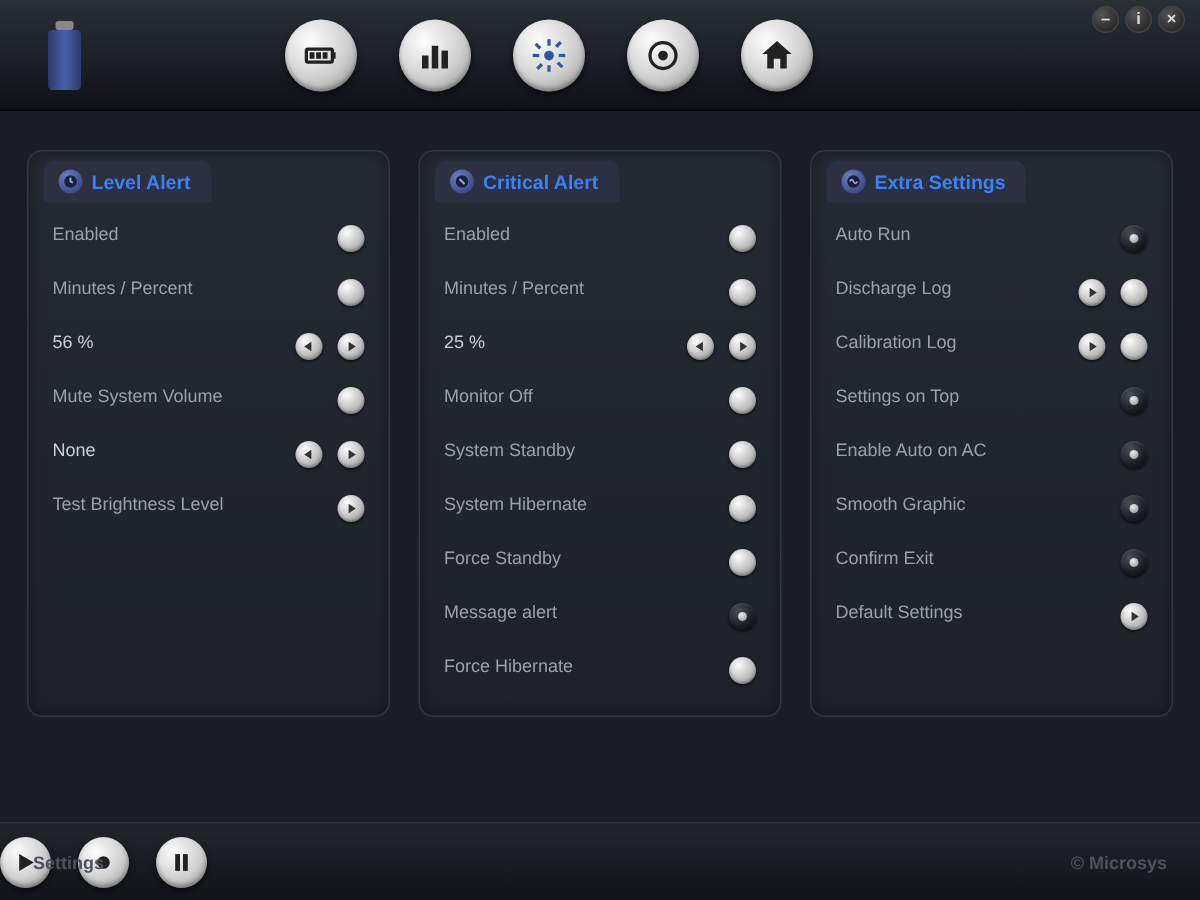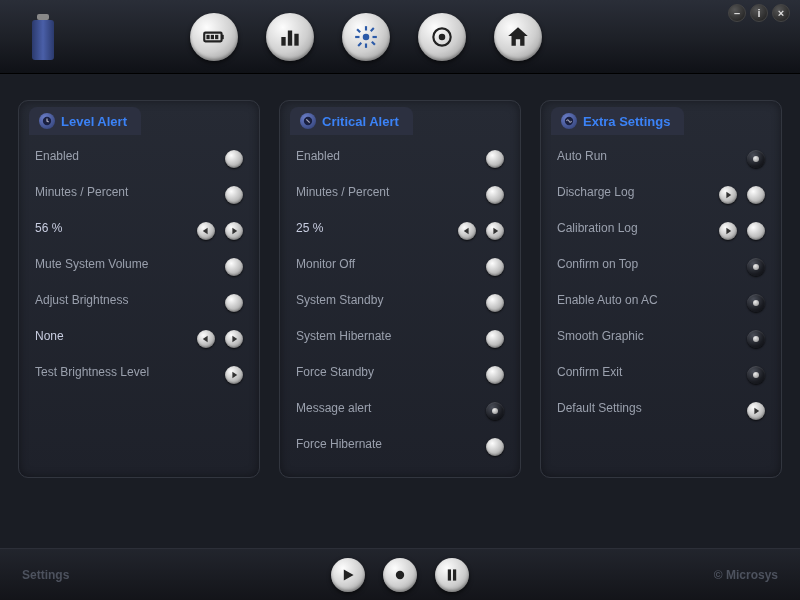--- a/index.html
+++ b/index.html
@@ -111,21 +111,21 @@
   .knob.dark::after {
     content: ""; width: 6px; height: 6px; border-radius: 50%;
     background: radial-gradient(circle at 35% 30%, #eee, #888);
   }
   .knob svg { width: 8px; height: 8px; fill: #333; }
   .footer {
     position: absolute; bottom: 0; left: 0; right: 0;
     height: 52px;
     background: linear-gradient(to bottom, #22252d, #131419);
     border-top: 1px solid #2c2f38;
-    display: flex; align-items: center; justify-content: center;
+    display: flex; align-items: center; justify-content: flex-start;
   }
   .footer-left {
     position: absolute; left: 22px;
     color: #4d525e; font-size: 12px; font-weight: bold;
   }
   .footer-right {
     position: absolute; right: 22px;
     color: #4d525e; font-size: 12px; font-weight: bold; margin-left: 47px;
   }
   .footer-btns { display: flex; gap: 18px; }
@@ -229,25 +229,20 @@
               <path d="M3 1 L9 5 L3 9 Z"></path>
             </svg>
           </div>
         </div>
       </div><div class="row">
         <div class="row-label">Mute System Volume</div>
         <div class="controls">
           <div class="knob"></div>
         </div>
       </div><div class="row">
-        <div class="row-label">Adjust Brightness</div>
-        <div class="controls">
-          <div class="knob"></div>
-        </div>
-      </div><div class="row">
         <div class="row-label highlight">None</div>
         <div class="controls">
           <div class="knob">
             <svg viewBox="0 0 10 10">
               <path d="M7 1 L7 9 L1 5 Z"></path>
             </svg>
           </div>
           <div class="knob">
             <svg viewBox="0 0 10 10">
               <path d="M3 1 L9 5 L3 9 Z"></path>
@@ -354,21 +349,21 @@
         <div class="row-label">Calibration Log</div>
         <div class="controls">
           <div class="knob">
             <svg viewBox="0 0 10 10">
               <path d="M3 1 L9 5 L3 9 Z"></path>
             </svg>
           </div>
           <div class="knob"></div>
         </div>
       </div><div class="row">
-        <div class="row-label">Confirm on Top</div>
+        <div class="row-label">Settings on Top</div>
         <div class="controls">
           <div class="knob dark"></div>
         </div>
       </div><div class="row">
         <div class="row-label">Enable Auto on AC</div>
         <div class="controls">
           <div class="knob dark"></div>
         </div>
       </div><div class="row">
         <div class="row-label">Smooth Graphic</div>

